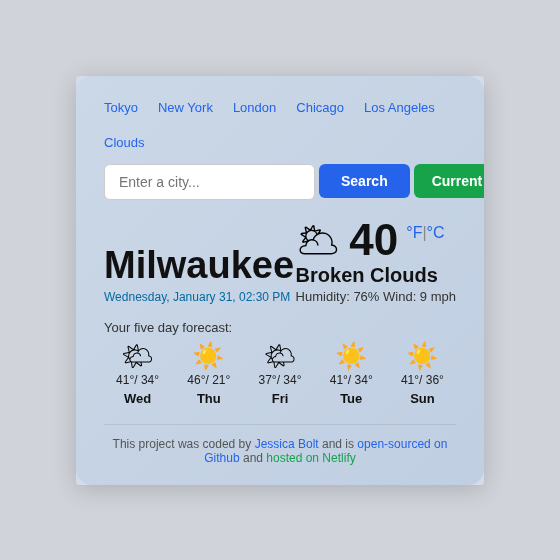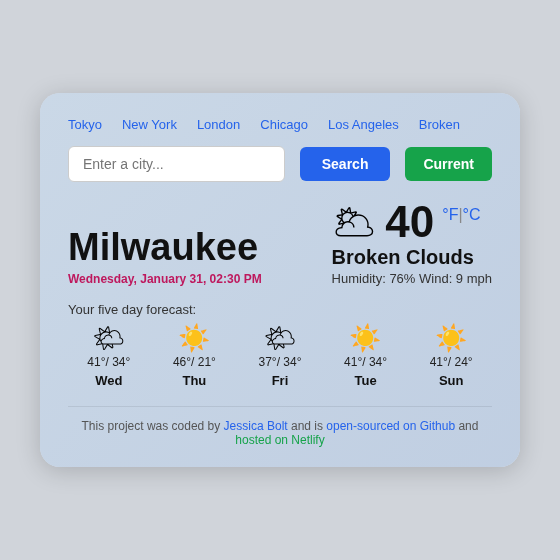--- a/index.html
+++ b/index.html
@@ -7,22 +7,22 @@
       background: #d0d4da;
       display: flex;
       align-items: center;
       justify-content: center;
       width: 560px;
       height: 560px;
       font-family: -apple-system, BlinkMacSystemFont, 'Segoe UI', sans-serif;
     }
     .app-card {
       background: rgba(210, 220, 235, 0.92);
-      border-radius: 20px;
-      width: 480px;
+      border-radius: 4px;
+      width: 408px;
       padding: 24px 28px 20px 28px;
       box-shadow: 0 4px 24px rgba(0,0,0,0.18);
       position: relative;
       overflow: hidden;
     }
     
     .app-card::before {
       content: '';
       position: absolute;
       inset: 0;
@@ -42,23 +42,23 @@
     .city-link {
       color: #2563eb;
       font-size: 13px;
       cursor: pointer;
       text-decoration: none;
     }
 
     
     .search-row {
       display: flex;
-      gap: 15px;
+      gap: 4px;
       margin-bottom: 18px;
-      align-items: center;
+      align-items: flex-start;
     }
     .city-input {
       flex: 1;
       padding: 9px 14px;
       border-radius: 6px;
       border: 1px solid #ccc;
       font-size: 14px;
       background: #fff;
       color: #333;
       outline: none;
@@ -92,23 +92,22 @@
       margin-bottom: 4px;
     }
     .city-name {
       font-size: 38px;
       font-weight: 800;
       color: #111;
       line-height: 1;
     }
     .date-line {
       font-size: 12px;
-      color: #be185d;
+      color: #0369a1;
       margin-top: 6px;
-      font-weight: bold;
     }
     .temp-block {
       display: flex;
       flex-direction: column;
       align-items: flex-start;
     }
     .temp-row {
       display: flex;
       align-items: center;
       gap: 8px;
@@ -196,21 +195,21 @@
 <body>
 
 <div class="app-card">
 
   <nav class="city-nav">
   <a class="city-link" href="#">Tokyo</a>
       <a class="city-link" href="#">New York</a>
       <a class="city-link" href="#">London</a>
       <a class="city-link" href="#">Chicago</a>
       <a class="city-link" href="#">Los Angeles</a>
-      <a class="city-link" href="#">Broken</a>
+      <a class="city-link" href="#">Clouds</a>
     </nav>
 
   <div class="search-row">
     <input class="city-input" type="text" placeholder="Enter a city..." style="">
     <button class="search-btn">Search</button>
     <button class="current-btn">Current</button>
   </div>
 
   <div class="weather-main">
     <div>
@@ -247,21 +246,21 @@
       <span class="forecast-temps">37°/ 34°</span>
       <span class="forecast-dayname">Fri</span>
     </div>
       <div class="forecast-day">
       <span class="forecast-icon">☀️</span>
       <span class="forecast-temps">41°/ 34°</span>
       <span class="forecast-dayname">Tue</span>
     </div>
       <div class="forecast-day">
       <span class="forecast-icon">☀️</span>
-      <span class="forecast-temps">41°/ 24°</span>
+      <span class="forecast-temps">41°/ 36°</span>
       <span class="forecast-dayname">Sun</span>
     </div>
     </div>
 
   <div class="footer">
     <span>This project was coded by </span><a href="#">Jessica Bolt</a><span> and is </span><a href="#">open-sourced on Github</a><span> and </span><a class="green" href="#">hosted on Netlify</a>
   </div>
 
 </div>
 

